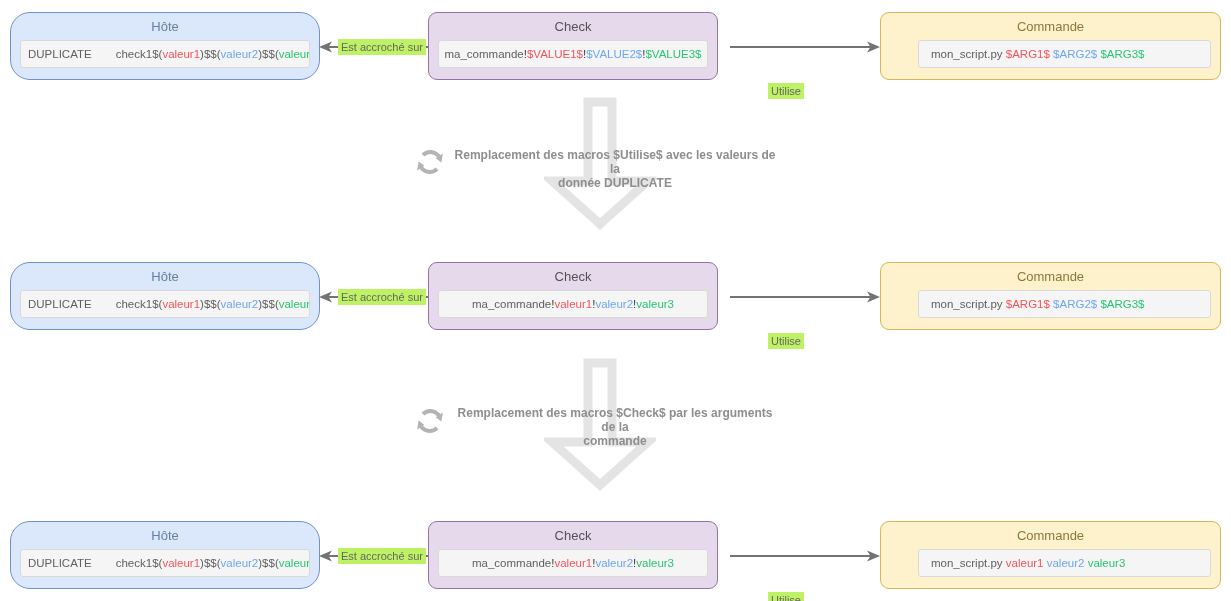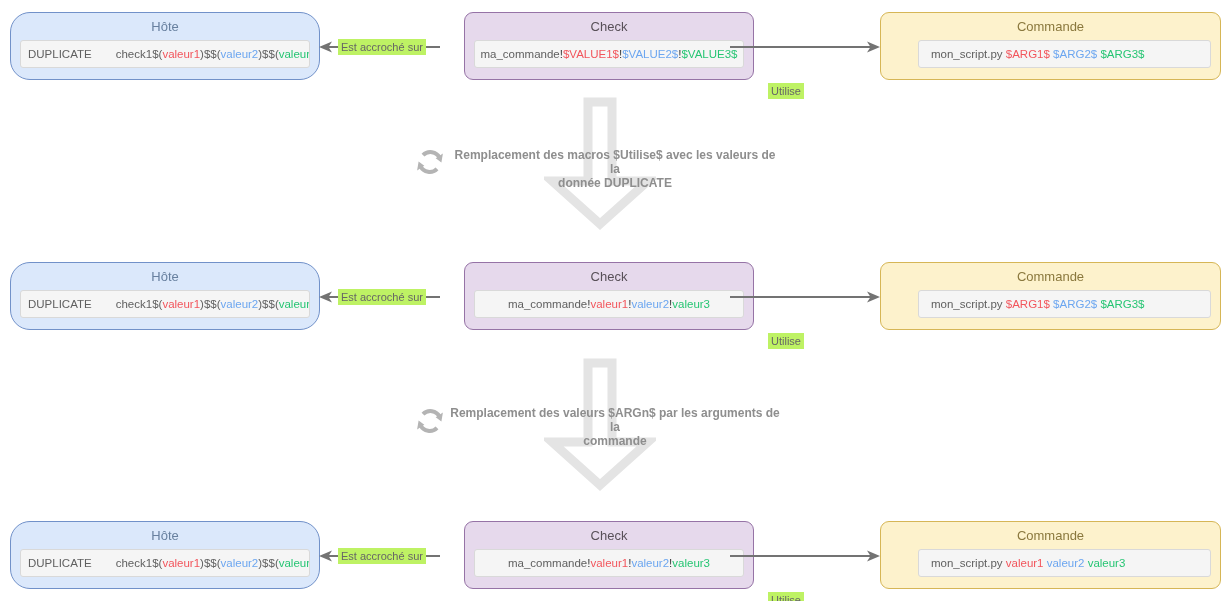--- a/index.html
+++ b/index.html
@@ -5,21 +5,21 @@
   html,body{margin:0;padding:0;background:#fff;}
   #canvas{
     position:relative;width:1231px;height:601px;background:#ffffff;
     font-family:"Liberation Sans",sans-serif;overflow:hidden;
   }
   .row{position:absolute;left:0;width:1231px;height:68px;}
   #row1{top:12px}#row2{top:262px}#row3{top:521px}
 
   .box{position:absolute;top:0;height:68px;border-radius:9px;border:1.5px solid;box-sizing:border-box;}
   .host{left:10px;width:310px;background:var(--host-fill);border-color:var(--host-stroke);border-radius:20px;}
-  .check{left:464px;width:290px;background:var(--check-fill);border-color:var(--check-stroke);}
+  .check{left:428px;width:290px;background:var(--check-fill);border-color:var(--check-stroke);}
   .command{left:880px;width:341px;background:var(--command-fill);border-color:var(--command-stroke);}
 
   .box-title{position:absolute;top:6px;left:0;right:0;text-align:center;font-size:13px;}
   .host .box-title{color:var(--host-title);}
   .check .box-title{color:var(--check-title);}
   .command .box-title{color:var(--command-title);}
 
   .inner{
     position:absolute;left:9px;right:9px;top:27px;height:28px;box-sizing:border-box;
     background:var(--inner-fill);border:1px solid var(--inner-stroke);border-radius:3px;
@@ -149,21 +149,21 @@
     <g>
       <path d="M8 8.2 A10.3 10.3 0 0 1 24.6 10.8" fill="none" stroke="var(--sync-icon)" stroke-width="4"></path>
       <polygon points="27.9,6.4 26.4,15.6 20.7,11.2" fill="var(--sync-icon)"></polygon>
     </g>
     <g transform="rotate(180 15 15)">
       <path d="M8 8.2 A10.3 10.3 0 0 1 24.6 10.8" fill="none" stroke="var(--sync-icon)" stroke-width="4"></path>
       <polygon points="27.9,6.4 26.4,15.6 20.7,11.2" fill="var(--sync-icon)"></polygon>
     </g>
   </svg>
   <div class="transition-text" id="transition-2">
-    <div>Remplacement des valeurs $ARGn$ par les arguments de la</div>
+    <div>Remplacement des macros $Check$ par les arguments de la</div>
     <div>commande</div>
   </div>
 
   <div class="row" id="row3">
     <div class="box host">
       <div class="box-title">Hôte</div>
       <div class="inner"><span class="seg-base">DUPLICATE</span><span class="seg-gap"></span><span class="seg-base">check1$(</span><span class="seg-red">valeur1</span><span class="seg-base">)$$(</span><span class="seg-blue">valeur2</span><span class="seg-base">)$$(</span><span class="seg-green">valeur3</span></div>
     </div>
     <div class="edge edge-left">
       <svg width="124" height="16" viewBox="0 0 124 16">

